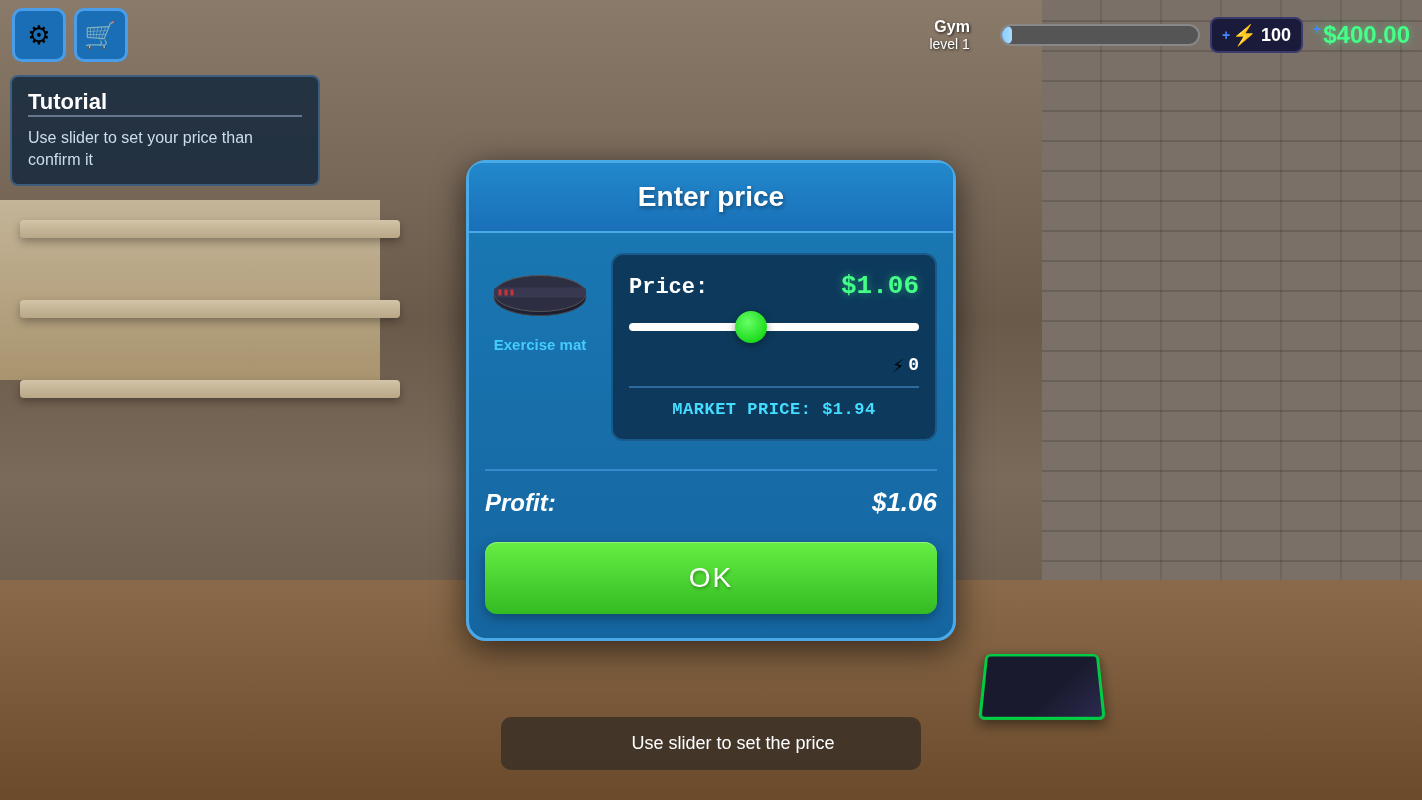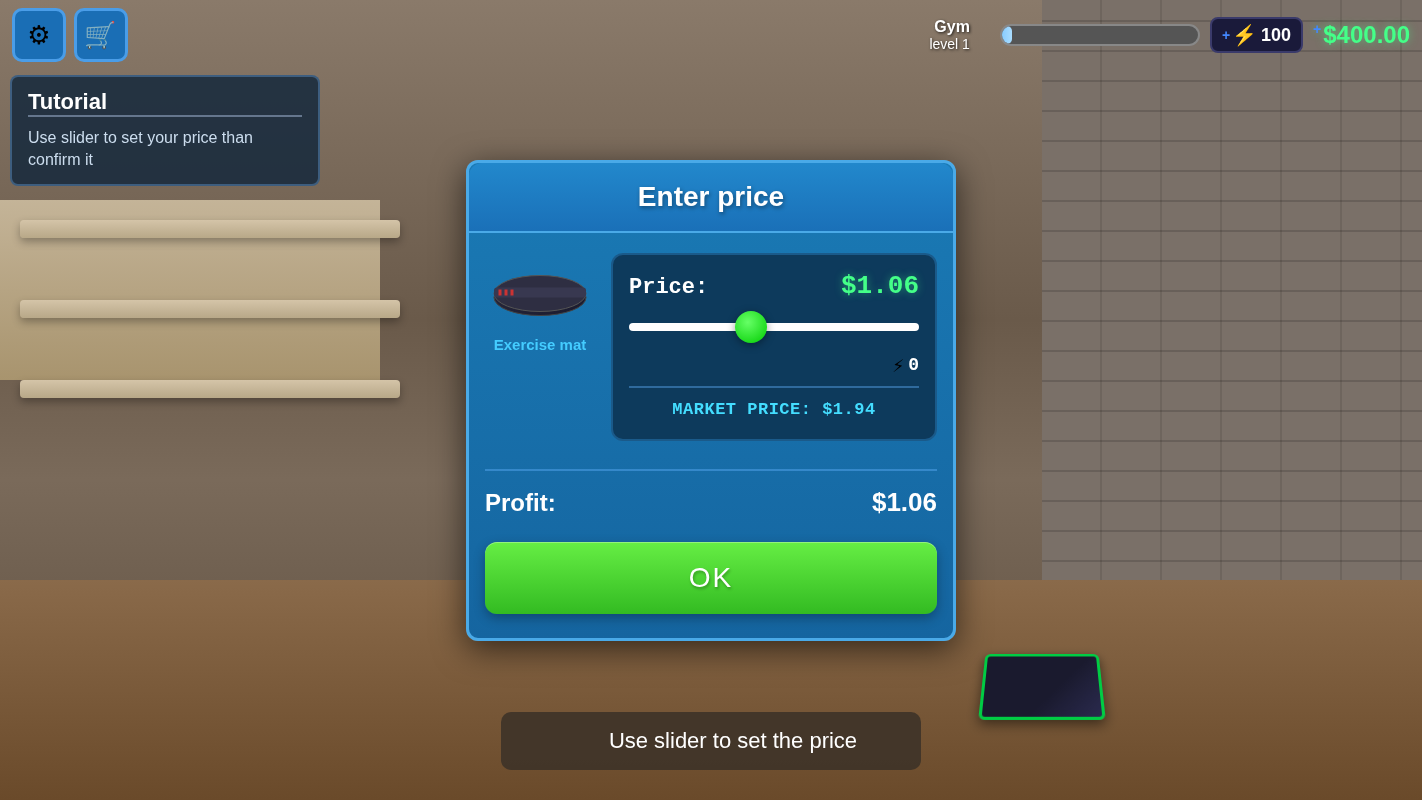--- a/index.html
+++ b/index.html
@@ -268,21 +268,21 @@
       inset: 0;
       display: flex;
       align-items: center;
       justify-content: center;
       z-index: 200;
     }
 
     .dialog {
       background: linear-gradient(180deg, #1a7ab5 0%, #1565a0 100%);
       border: 3px solid #4aaae8;
-      border-radius: 12px;
+      border-radius: 20px;
       width: 490px;
       padding: 0 0 24px 0;
       box-shadow: 0 8px 32px rgba(0,0,0,0.6);
     }
 
     .dialog-header {
       background: linear-gradient(180deg, #2288cc 0%, #1a70b8 100%);
       border-radius: 13px 13px 0 0;
       padding: 18px 24px;
       text-align: center;
@@ -426,20 +426,21 @@
       color: #44ddff;
       font-size: 17px;
       font-weight: bold;
       letter-spacing: 0.5px;
     }
 
     
     .profit-section {
       padding: 0 16px;
       margin-bottom: 16px;
+      font-style: italic;
     }
 
     .profit-row {
       display: flex;
       align-items: baseline;
       justify-content: space-between;
       padding: 8px 0;
     }
 
     .profit-label {
@@ -483,21 +484,21 @@
       background: rgba(60, 50, 40, 0.88);
       border-radius: 10px;
       padding: 16px 40px;
       z-index: 300;
       min-width: 420px;
       text-align: center;
     }
 
     .bottom-hint-text {
       color: white;
-      font-size: 22px;
+      font-size: 18px;
       font-weight: 500;
       margin-left: 44px;
     }
   </style>
 </head>
 <body>
 
 <div class="bg-scene"></div>
 <div class="brick-wall"></div>
 <div class="floor"></div>

